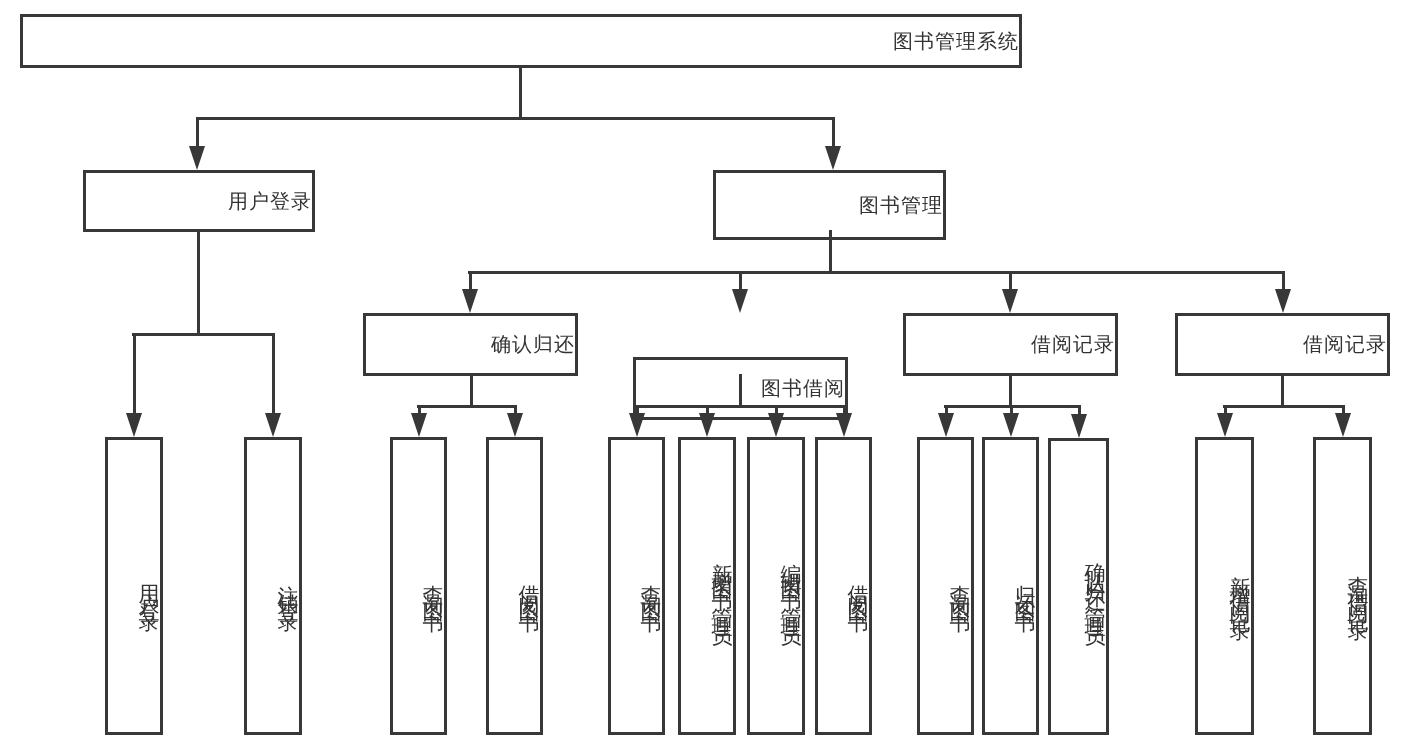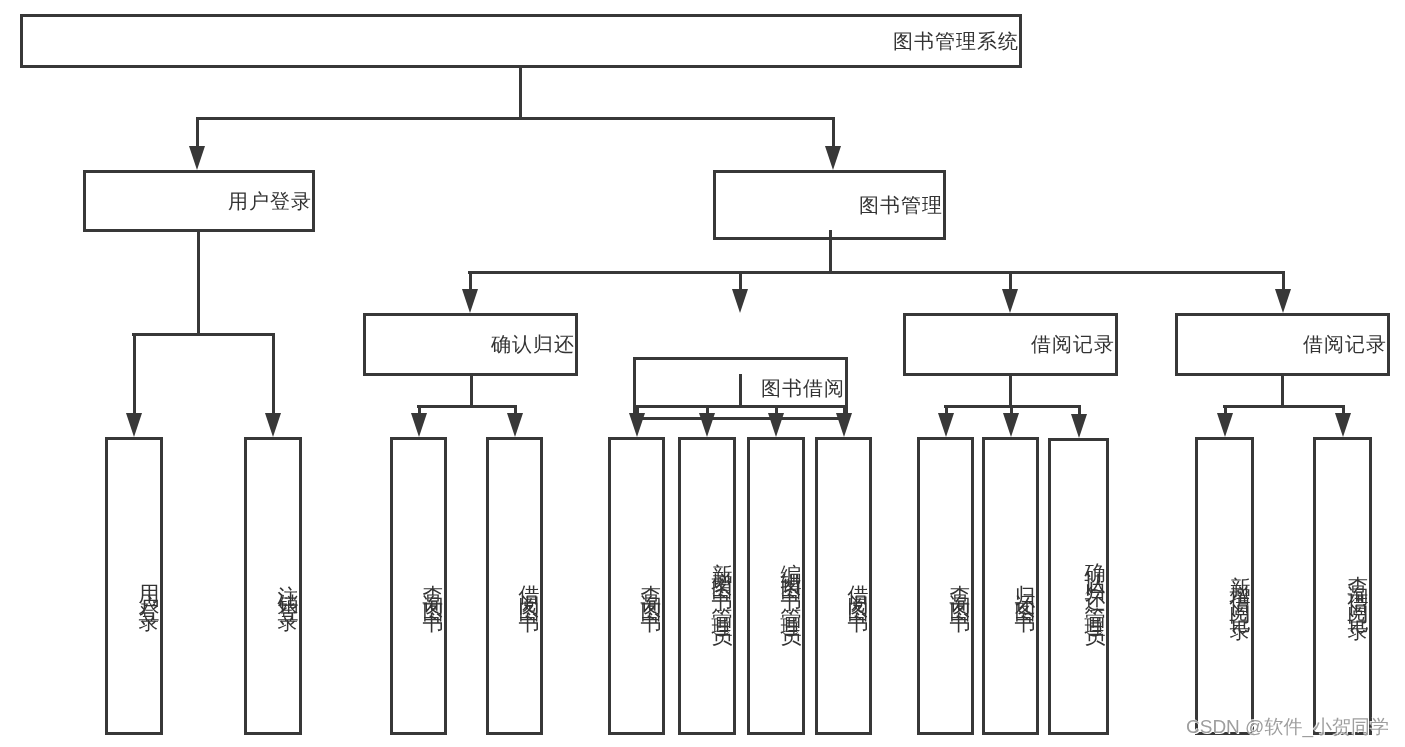--- a/index.html
+++ b/index.html
@@ -187,15 +187,14 @@
   <div class="vline" style="left:1078px; top:405px; height:10px;"></div>
   <div class="arrow-down" style="left:1071px; top:414px;"></div>
 
   <div class="vline" style="left:1281px; top:374px; height:34px;"></div>
   <div class="hline" style="left:1223px; top:405px; width:121px;"></div>
   <div class="vline" style="left:1224px; top:405px; height:10px;"></div>
   <div class="arrow-down" style="left:1217px; top:413px;"></div>
   <div class="vline" style="left:1342px; top:405px; height:10px;"></div>
   <div class="arrow-down" style="left:1335px; top:413px;"></div>
 
-  <div class="watermark">CSDN @软件_小贺同学</div>
 
 </div>
 
 </body></html>

